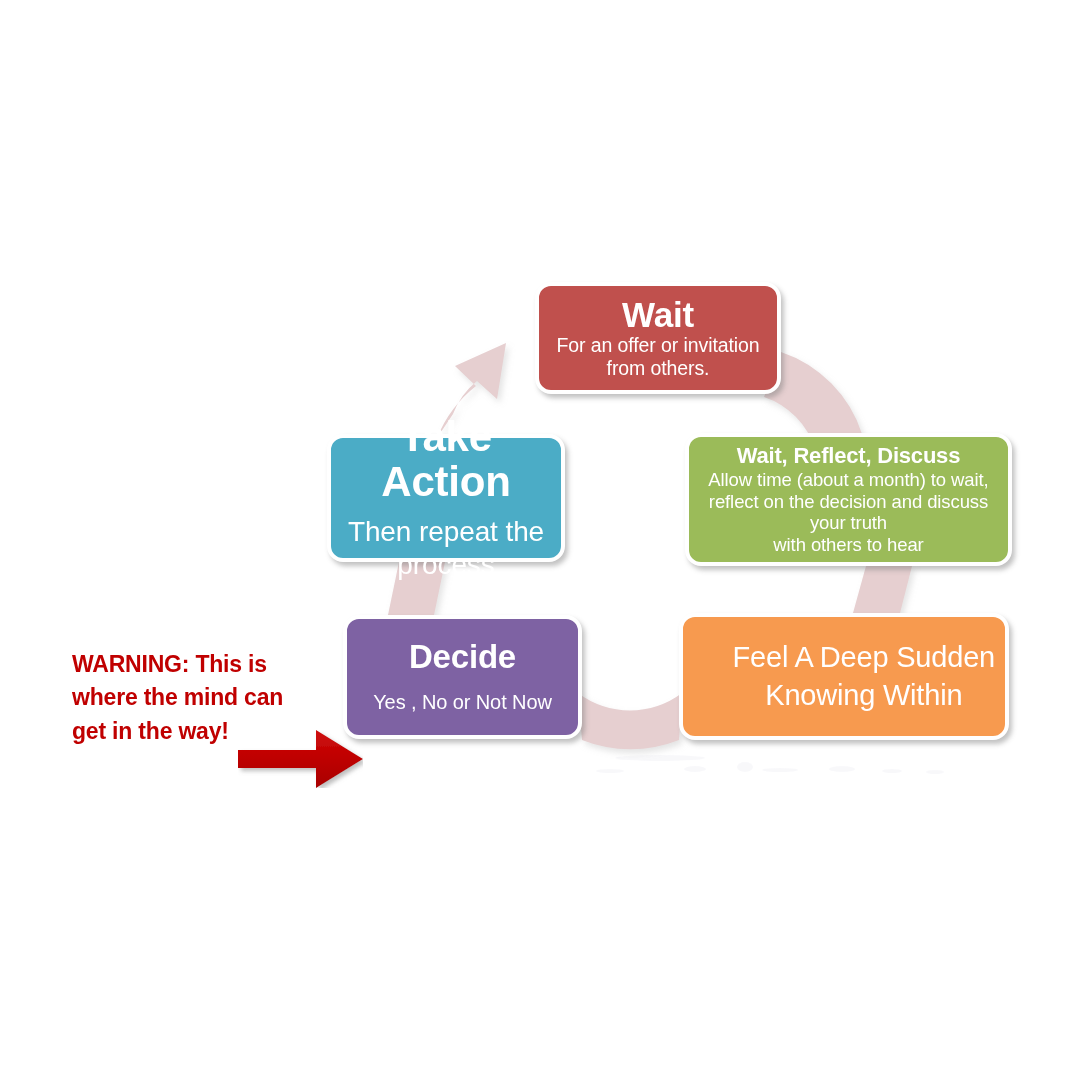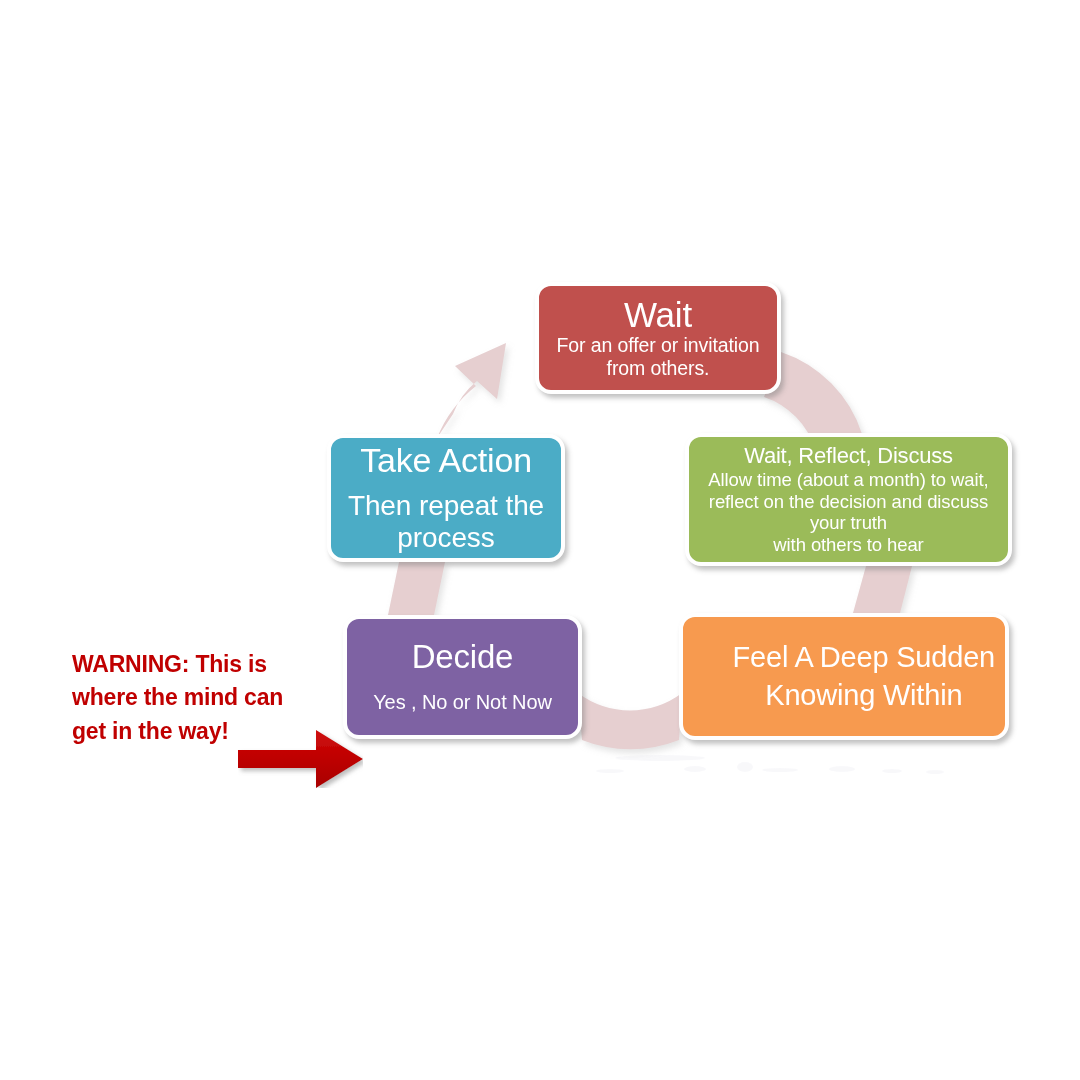--- a/index.html
+++ b/index.html
@@ -42,21 +42,21 @@
     flex-direction: column;
     align-items: center;
     justify-content: center;
     text-align: center;
     color: #ffffff;
     padding: 6px 10px;
     box-shadow: 3px 4px 5px rgba(120,120,120,0.45);
     -webkit-font-smoothing: antialiased;
   }
   .node .title {
-    font-weight: normal;
+    font-weight: bold;
     line-height: 1.06;
     letter-spacing: -0.2px;
   }
   .node .sub {
     line-height: 1.16;
     letter-spacing: -0.1px;
   }
 
   
   #node-wait {
@@ -93,21 +93,21 @@
   }
   #node-decide .title { font-size: 33px; margin-bottom: 16px; }
   #node-decide .sub   { font-size: 20px; }
 
   
   #node-action {
     left: 327px; top: 434px;
     width: 238px; height: 128px;
     background: #4bacc6;
   }
-  #node-action .title { font-size: 34px; margin-bottom: 12px; }
+  #node-action .title { font-size: 42px; margin-bottom: 12px; }
   #node-action .sub   { font-size: 28px; }
 
   
   #warning-text {
     position: absolute;
     left: 72px; top: 648px;
     width: 240px;
     z-index: 4;
     color: #c00000;
     font-weight: bold;

